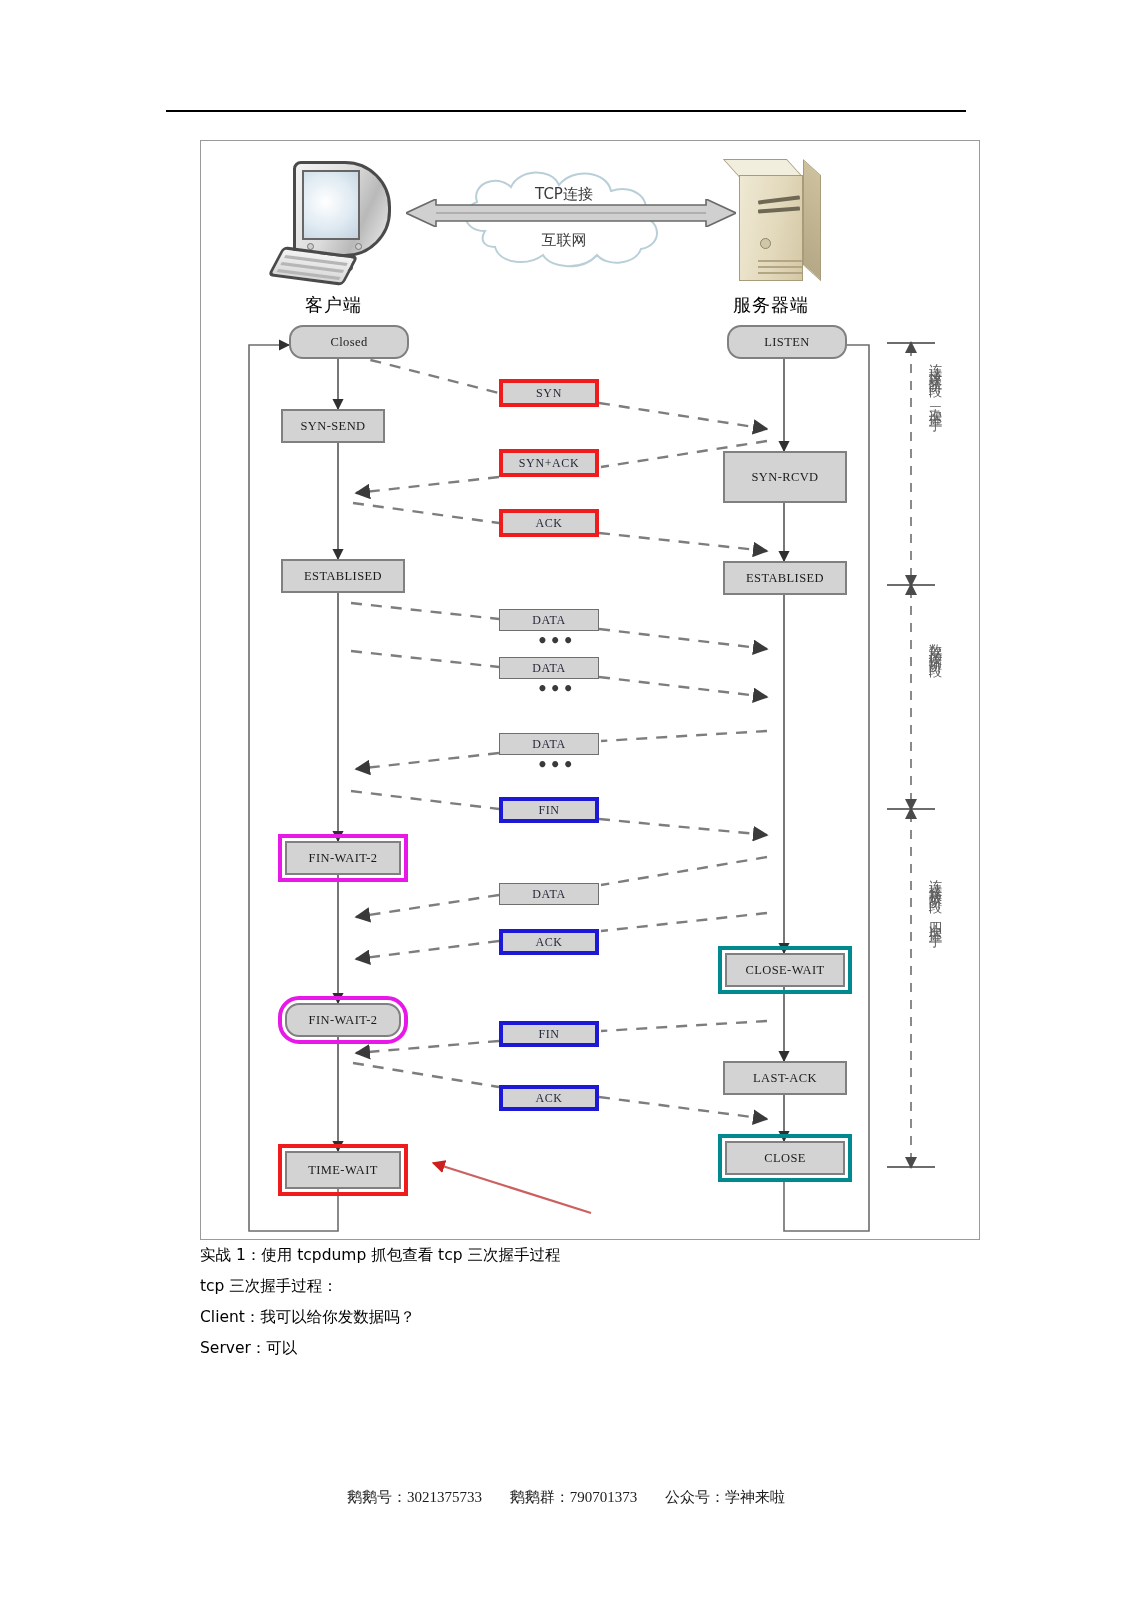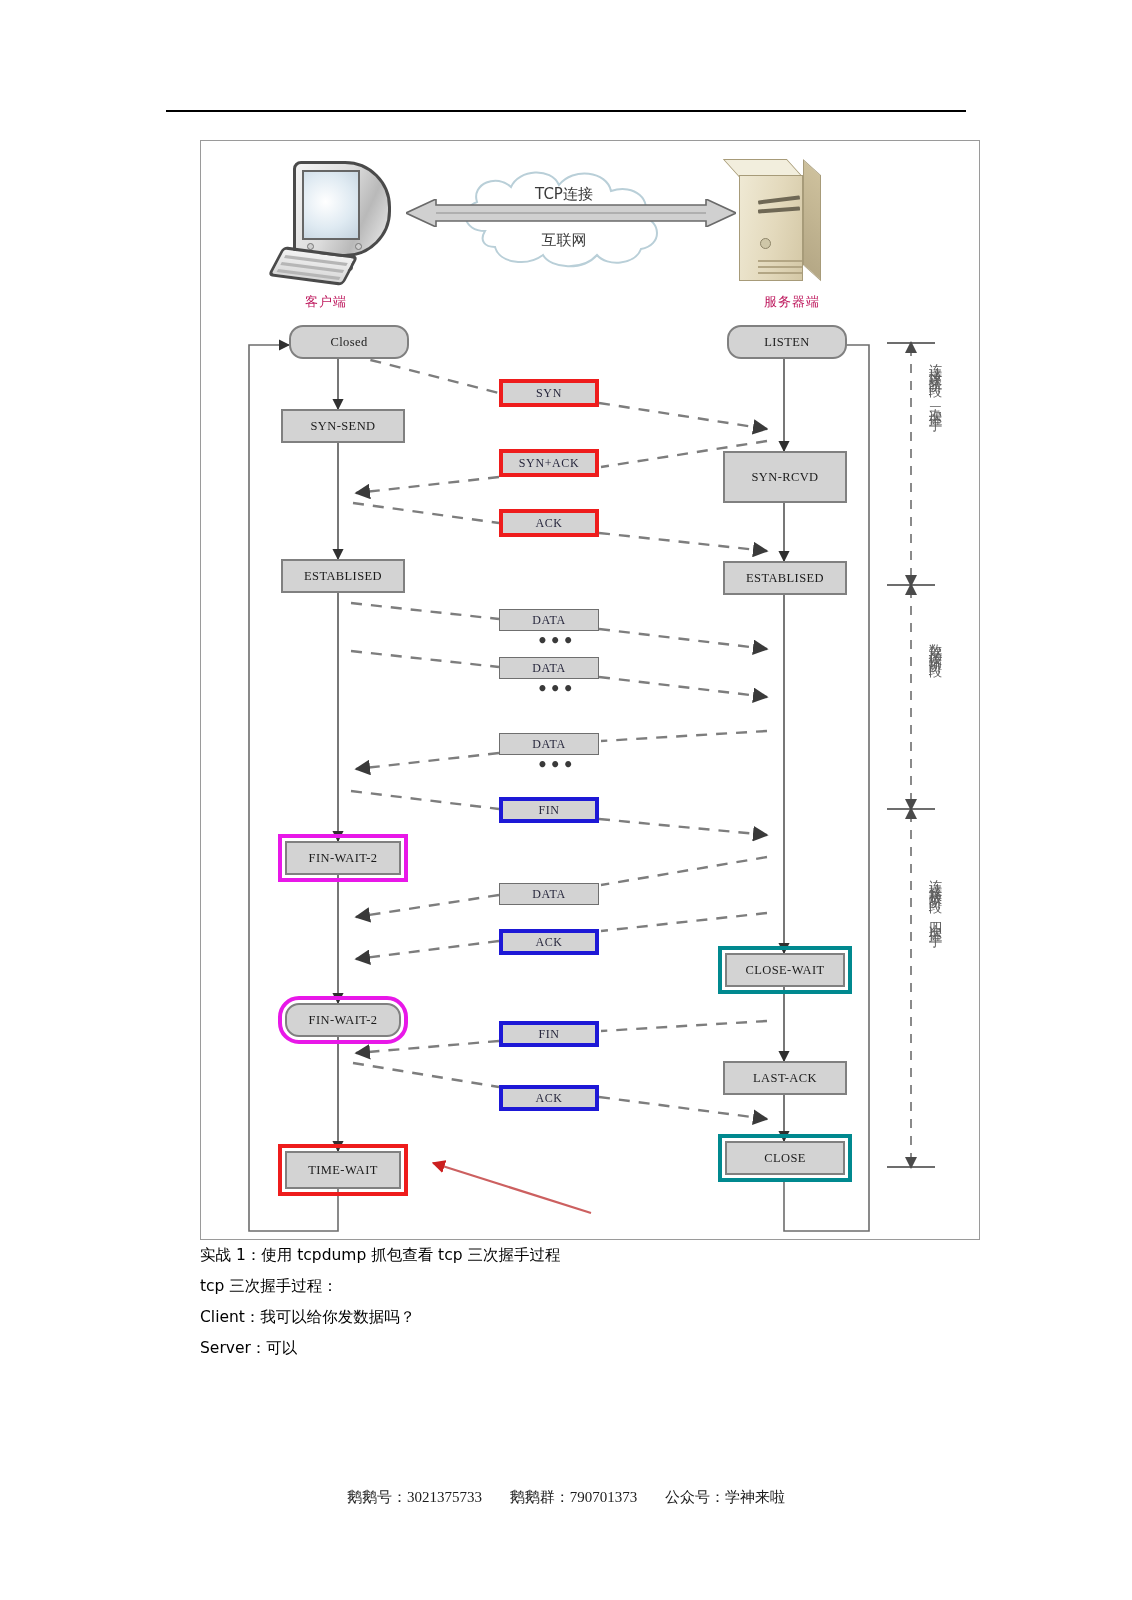--- a/index.html
+++ b/index.html
@@ -19,21 +19,21 @@
   }
 
   
   #diagram {
     position:absolute; left:200px; top:140px; width:780px; height:1100px;
     border:1px solid #9a9a9a; background:#fff;
   }
 
   
   .node-label {
-    position:absolute; font-size:13px; color:#be185d; letter-spacing:1px;
+    position:absolute; font-size:18px; color:#000000; letter-spacing:1px;
     font-family:"DejaVu Sans", sans-serif; white-space:nowrap;
   }
 
   
   #pc { position:absolute; left:70px; top:18px; width:140px; height:130px; }
   #pc .crt-body {
     position:absolute; left:22px; top:2px; width:98px; height:96px;
     border:3px solid #4a4a4a;
     border-radius:8px 46px 46px 8px;
     background:linear-gradient(115deg,#f4f4f4 0%,#dcdcdc 45%,#b9b9b9 70%,#efefef 100%);
@@ -216,21 +216,21 @@
     <div class="side"></div>
     <div class="face">
       <div class="vent" style="top:22px; transform:rotate(-7deg)"></div>
       <div class="vent" style="top:32px; transform:rotate(-4deg)"></div>
       <div class="pwr"></div>
       <div class="line" style="top:84px"></div>
       <div class="line" style="top:90px"></div>
       <div class="line" style="top:96px"></div>
     </div>
   </div>
-  <div class="node-label" style="left:532px; top:152px;margin-left:31px;">服务器端</div>
+  <div class="node-label" style="left:532px; top:152px;">服务器端</div>
 
   <svg id="wires" viewBox="0 0 780 1100" xmlns="http://www.w3.org/2000/svg">
     <defs>
       <marker id="ah" viewBox="0 0 10 10" refX="9" refY="5" markerWidth="7" markerHeight="7" orient="auto-start-reverse">
         <path d="M0,0 L10,5 L0,10 z" fill="#303030"></path>
       </marker>
       <marker id="ahd" viewBox="0 0 10 10" refX="9" refY="5" markerWidth="6.5" markerHeight="6.5" orient="auto-start-reverse">
         <path d="M0,0 L10,5 L0,10 z" fill="#3a3a3a"></path>
       </marker>
       <marker id="ahr" viewBox="0 0 10 10" refX="9" refY="5" markerWidth="6" markerHeight="6" orient="auto-start-reverse">
@@ -295,21 +295,21 @@
     <line x1="686" y1="668" x2="734" y2="668" stroke="#6d6d6d" stroke-width="2"></line>
     <line x1="686" y1="1026" x2="734" y2="1026" stroke="#6d6d6d" stroke-width="2"></line>
     <line x1="710" y1="206" x2="710" y2="440" stroke="#8a8a8a" stroke-width="2" stroke-dasharray="9,8" marker-start="url(#ahp)" marker-end="url(#ahp)"></line>
     <line x1="710" y1="448" x2="710" y2="664" stroke="#8a8a8a" stroke-width="2" stroke-dasharray="9,8" marker-start="url(#ahp)" marker-end="url(#ahp)"></line>
     <line x1="710" y1="672" x2="710" y2="1022" stroke="#8a8a8a" stroke-width="2" stroke-dasharray="9,8" marker-start="url(#ahp)" marker-end="url(#ahp)"></line>
 
     <line x1="390" y1="1072" x2="232" y2="1022" stroke="#cc6060" stroke-width="2.2" marker-end="url(#ahr)"></line>
   </svg>
 
   <div class="state rounded" style="left:88px; top:184px; width:120px; height:34px;">Closed</div>
-  <div class="state" style="left:80px; top:268px; width:124px; height:34px;">SYN-SEND</div>
+  <div class="state" style="left:80px; top:268px; width:104px; height:34px;">SYN-SEND</div>
   <div class="state" style="left:80px; top:418px; width:124px; height:34px;">ESTABLISED</div>
   <div class="state hi-magenta" style="left:84px; top:700px; width:116px; height:34px;">FIN-WAIT-2</div>
   <div class="state hi-magenta" style="left:84px; top:862px; width:116px; height:34px;border-radius:14px;">FIN-WAIT-2</div>
   <div class="state hi-red" style="left:84px; top:1010px; width:116px; height:38px;">TIME-WAIT</div>
 
   <div class="state rounded" style="left:526px; top:184px; width:120px; height:34px;">LISTEN</div>
   <div class="state" style="left:522px; top:310px; width:124px; height:52px;">SYN-RCVD</div>
   <div class="state" style="left:522px; top:420px; width:124px; height:34px;">ESTABLISED</div>
   <div class="state hi-teal" style="left:524px; top:812px; width:120px; height:34px;">CLOSE-WAIT</div>
   <div class="state" style="left:522px; top:920px; width:124px; height:34px;">LAST-ACK</div>

